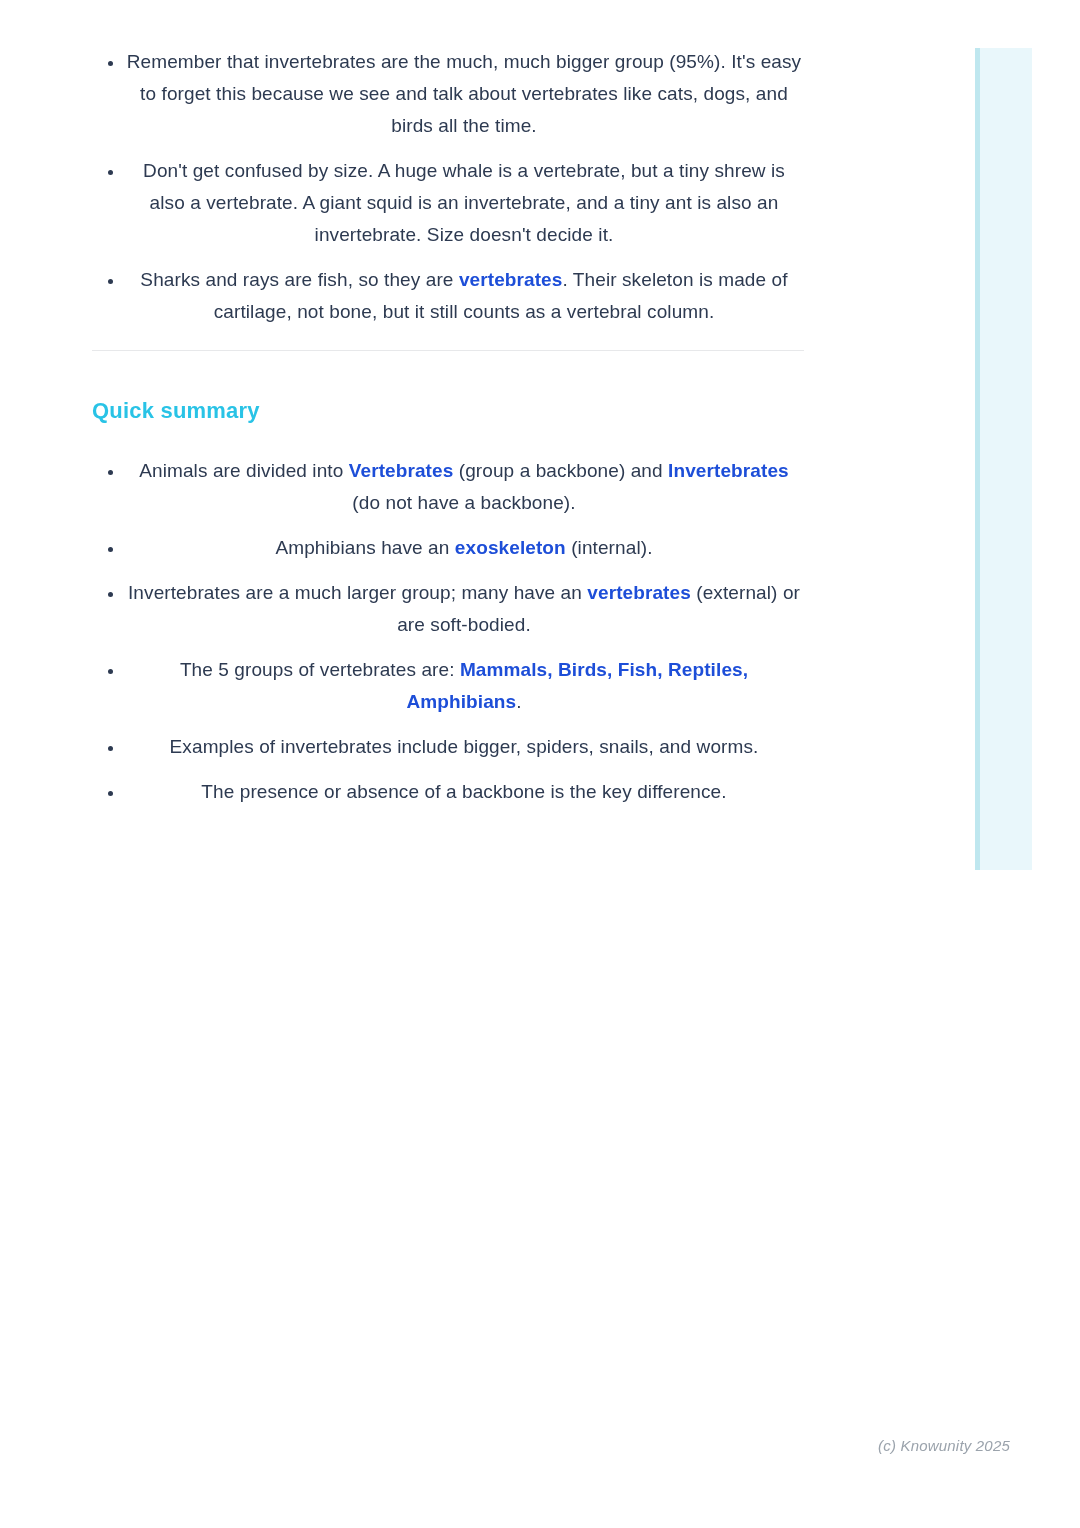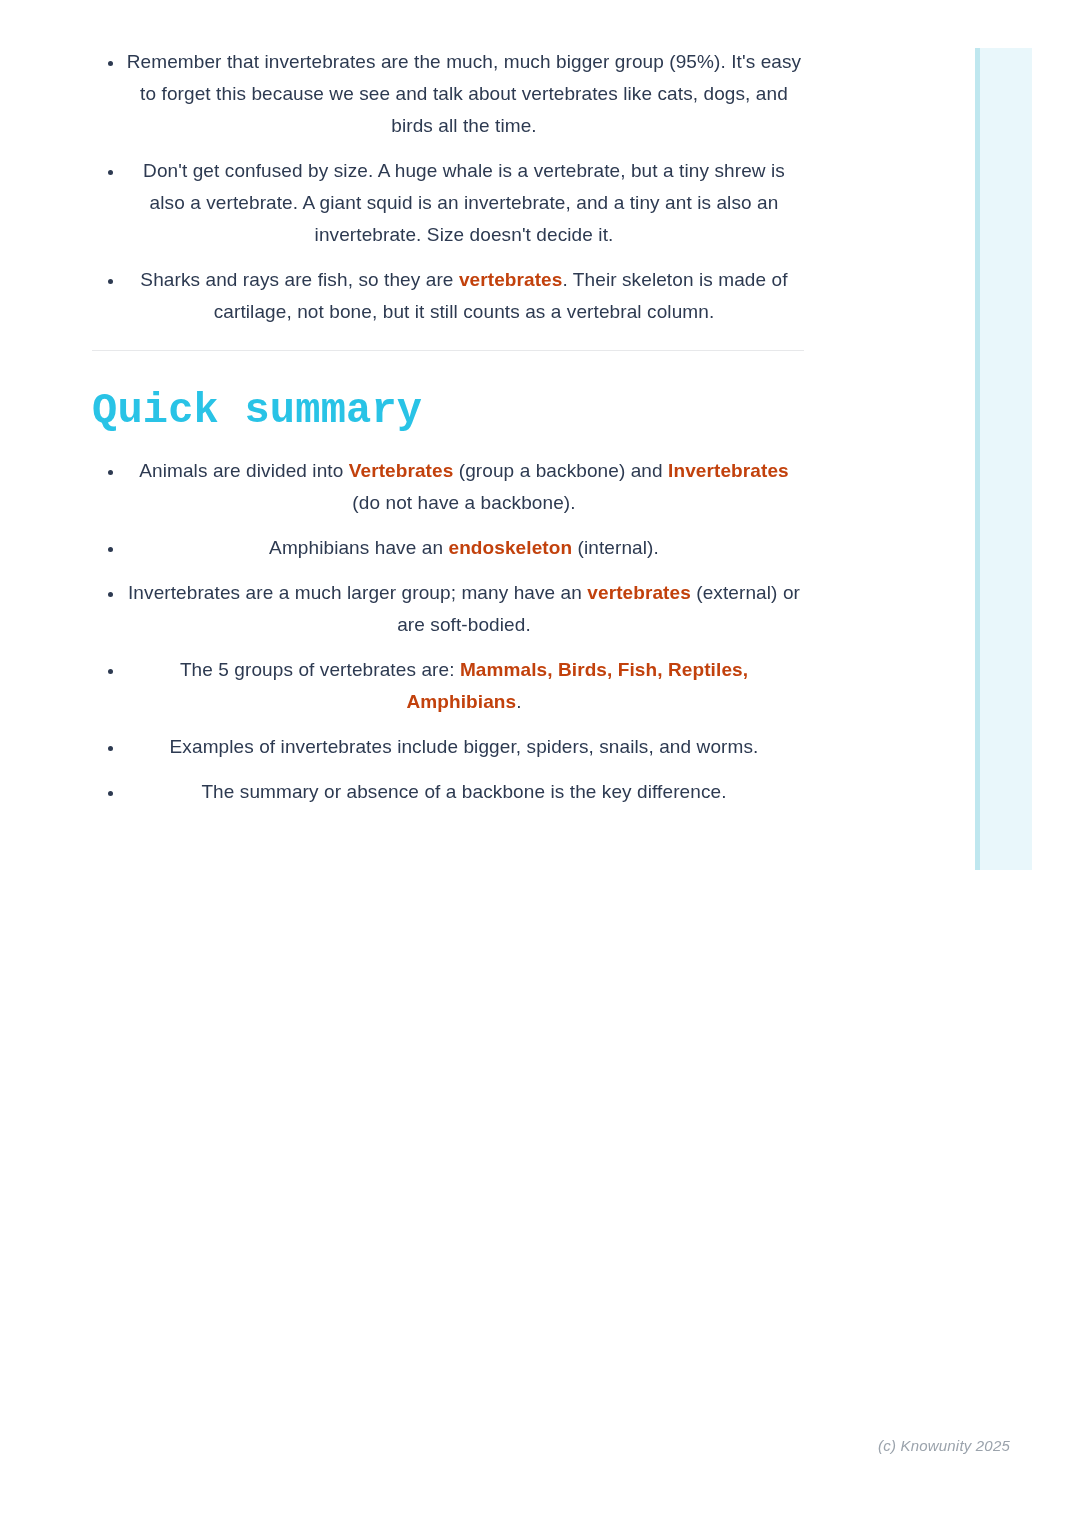--- a/index.html
+++ b/index.html
@@ -44,37 +44,36 @@
     color: var(--text);
     margin-bottom: 13px;
     letter-spacing: 0.1px;
   }
   ul.bullets li::marker {
     color: var(--text);
     font-size: 15px;
   }
   ul.bullets li strong {
     font-weight: 700;
-    color: #c2410c;
+    color: #1d4ed8;
   }
   hr.divider {
     border: none;
     height: 1px;
     background: var(--divider);
     margin: 22px 0 0 0;
     width: 100%;
   }
   h2.heading {
     margin: 42px 0 26px 0;
-    font-size: 42px;
+    font-size: 22px;
     line-height: 36px;
     font-weight: 700;
     color: var(--accent);
     letter-spacing: 0.2px;
-    font-family: Liberation Mono, monospace;
   }
   .sidebar {
     position: absolute;
     left: 975px;
     top: 48px;
     width: 57px;
     height: 822px;
     background: var(--panel);
     border-left: 5px solid var(--edge);
   }
@@ -101,25 +100,25 @@
         <li><span>Don't get confused by size. A huge whale is a vertebrate, but a tiny shrew is also a vertebrate. A giant squid is an invertebrate, and a tiny ant is also an invertebrate. Size doesn't decide it.</span></li>
         <li><span>Sharks and rays are fish, so they are </span><strong>vertebrates</strong><span>. Their skeleton is made of cartilage, not bone, but it still counts as a vertebral column.</span></li>
       </ul>
 
     <hr class="divider">
 
     <h2 class="heading">Quick summary</h2>
 
     <ul class="bullets">
         <li><span>Animals are divided into </span><strong>Vertebrates</strong><span> (group a backbone) and </span><strong>Invertebrates</strong><span> (do not have a backbone).</span></li>
-        <li><span>Amphibians have an </span><strong>endoskeleton</strong><span> (internal).</span></li>
+        <li><span>Amphibians have an </span><strong>exoskeleton</strong><span> (internal).</span></li>
         <li><span>Invertebrates are a much larger group; many have an </span><strong>vertebrates</strong><span> (external) or are soft-bodied.</span></li>
         <li><span>The 5 groups of vertebrates are: </span><strong>Mammals, Birds, Fish, Reptiles, Amphibians</strong><span>.</span></li>
         <li><span>Examples of invertebrates include bigger, spiders, snails, and worms.</span></li>
-        <li><span>The summary or absence of a backbone is the key difference.</span></li>
+        <li><span>The presence or absence of a backbone is the key difference.</span></li>
       </ul>
 
   </main>
 
   <aside class="sidebar"></aside>
 
   <footer class="footer">(c) Knowunity 2025</footer>
 
 </div>
 

